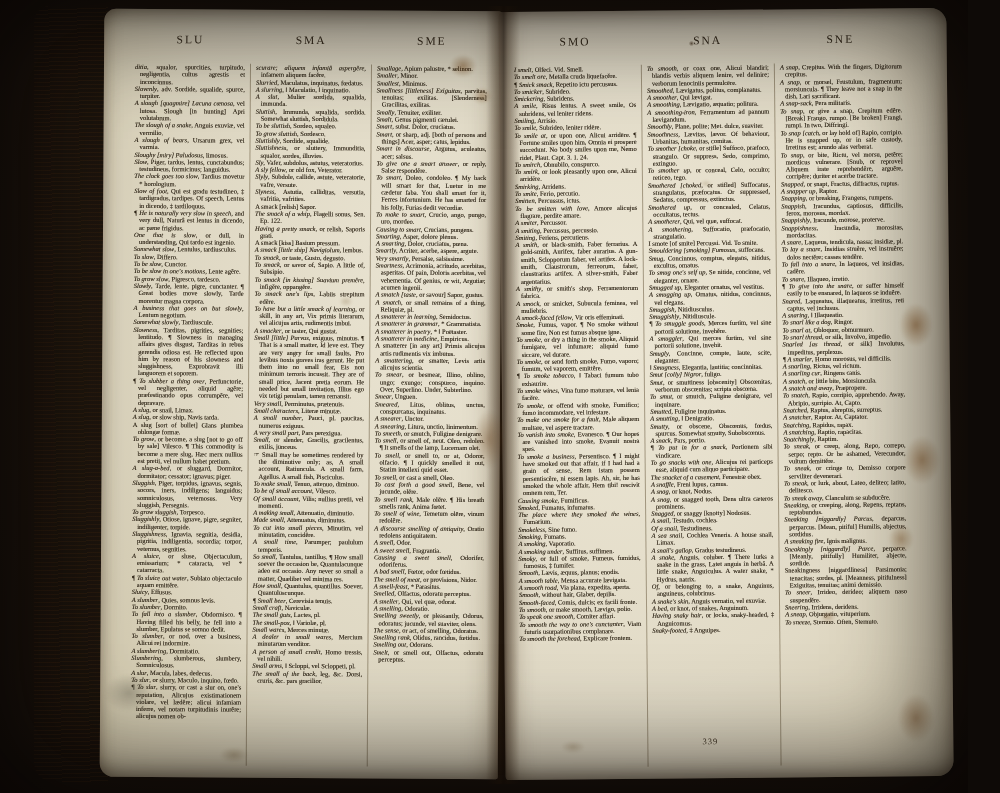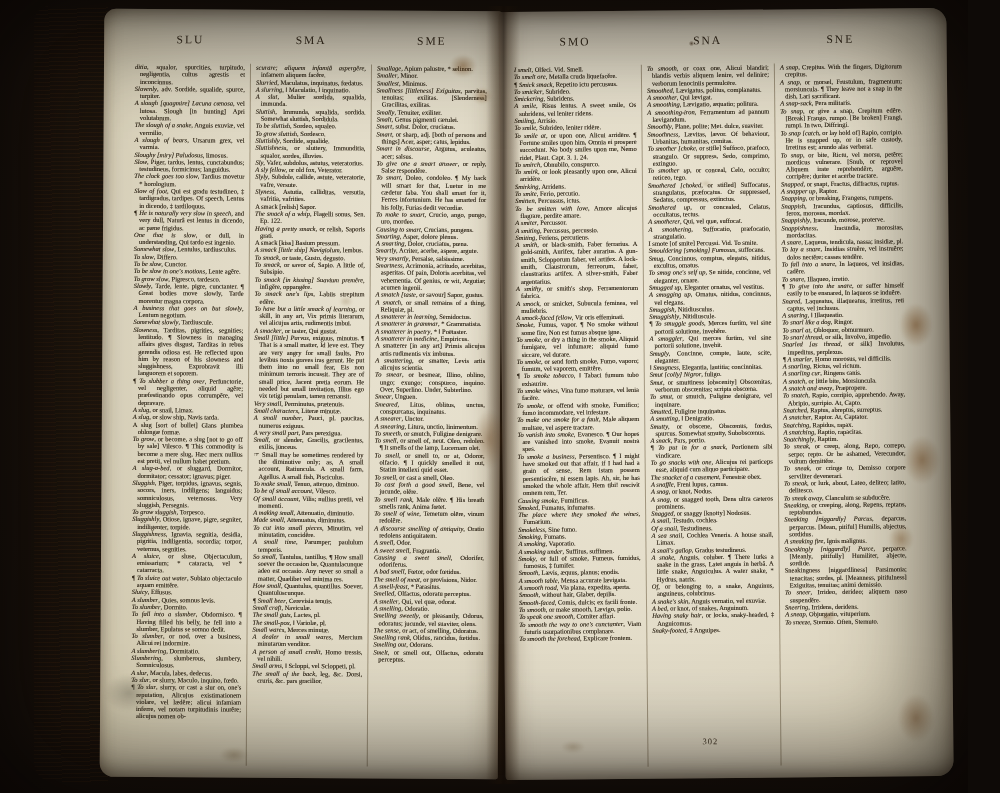--- a/index.html
+++ b/index.html
@@ -392,21 +392,21 @@
             <p class="entry"><i>A sneaking fire</i>, Ignis malignus.</p>
             <p class="entry"><i>Sneakingly [niggardly] Parce</i>, perparce. [Meanly, pitifully] Humiliter, abjecte, sordide.</p>
             <p class="entry">Sneakingness [niggardliness] Parsimonia; tenacitas; sordes, pl. [Meanness, pitifulness] Exiguitas, tenuitas; animi demissio.</p>
             <p class="entry"><i>To sneer</i>, Irrideo, derideo; aliquem naso suspendĕre.</p>
             <p class="entry"><i>Sneering</i>, Irridens, deridens.</p>
             <p class="entry"><i>A sneap</i>, Objurgatio, vituperium.</p>
             <p class="entry"><i>To sneeze</i>, Sternuo. Often, Sternuto.</p>
           </div>
       </div>
     </div>
-    <div class="page-number">302</div>
+    <div class="page-number">339</div>
   </div>
 
   <div class="gutter"></div>
 
   <div class="stain s1"></div>
   <div class="stain s2"></div>
   <div class="stain s3"></div>
   <div class="stain s4"></div>
   <div class="stain s5"></div>
   <div class="stain s6"></div>

